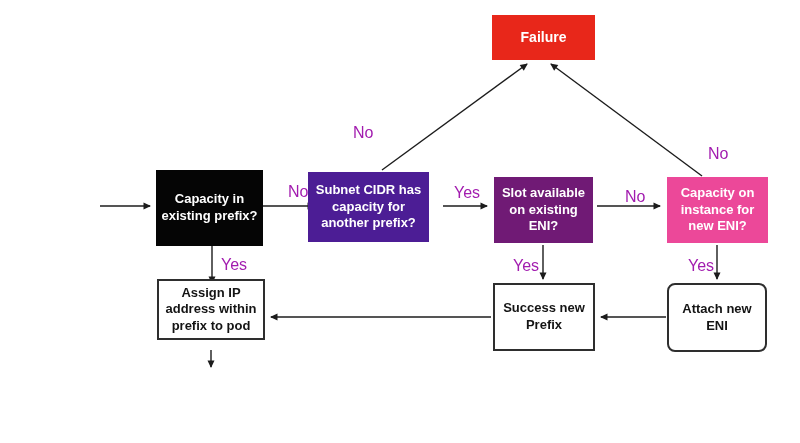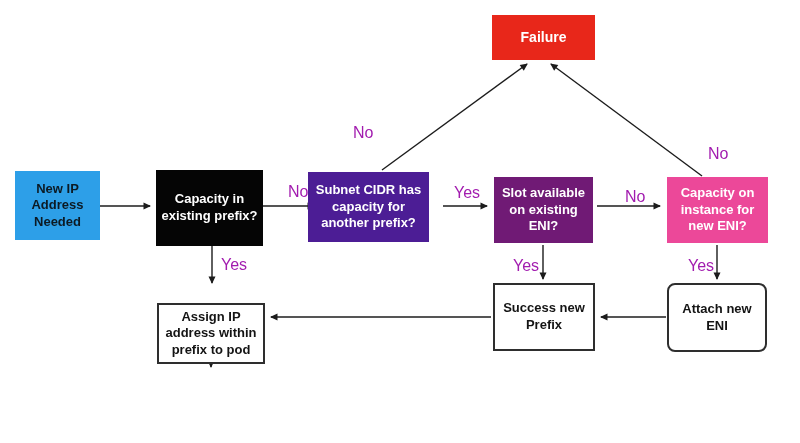--- a/index.html
+++ b/index.html
@@ -66,33 +66,32 @@
       <line x1="382" y1="170" x2="527" y2="64" marker-end="url(#ah)"></line>
       <line x1="702" y1="176" x2="551" y2="64" marker-end="url(#ah)"></line>
       <line x1="543" y1="245" x2="543" y2="279" marker-end="url(#ah)"></line>
       <line x1="717" y1="245" x2="717" y2="279" marker-end="url(#ah)"></line>
       <line x1="666" y1="317" x2="601" y2="317" marker-end="url(#ah)"></line>
       <line x1="491" y1="317" x2="271" y2="317" marker-end="url(#ah)"></line>
       <line x1="211" y1="350" x2="211" y2="367" marker-end="url(#ah)"></line>
     </g>
   </svg>
 
-  <div class="node" style="left: 15px; top: 171px; width: 85px; height: 69px; background-color: rgb(45, 159, 232); color: rgb(12, 26, 36);">New IP Address Needed</div>
 
   <div class="node" style="left: 156px; top: 170px; width: 107px; height: 76px; background-color: rgb(5, 5, 5); color: rgb(255, 255, 255);">Capacity in existing prefix?</div>
 
   <div class="node" style="left: 308px; top: 172px; width: 121px; height: 70px; background-color: #4c1d95; color: rgb(255, 255, 255);">Subnet CIDR has capacity for another prefix?</div>
 
   <div class="node" style="left: 494px; top: 177px; width: 99px; height: 66px; background-color: #701a75; color: rgb(255, 255, 255);">Slot available on existing ENI?</div>
 
   <div class="node" style="left: 667px; top: 177px; width: 101px; height: 66px; background-color: #ec4899; color: rgb(255, 255, 255);">Capacity on instance for new ENI?</div>
 
   <div class="node" style="left: 492px; top: 15px; width: 103px; height: 45px; font-size: 14px; background-color: rgb(232, 39, 26); color: rgb(255, 255, 255);">Failure</div>
 
-  <div class="node process" style="left: 157px; top: 303px; width: 108px; height: 61px; color: rgb(20, 20, 20);">Assign IP address within prefix to pod</div>
+  <div class="node process" style="left: 157px; top: 279px; width: 108px; height: 61px; color: rgb(20, 20, 20);">Assign IP address within prefix to pod</div>
 
   <div class="node process" style="left: 493px; top: 283px; width: 102px; height: 68px; color: rgb(20, 20, 20);">Success new Prefix</div>
 
   <div class="node process" style="left: 667px; top: 283px; width: 100px; height: 69px; color: rgb(20, 20, 20); border-radius: 8px;">Attach new ENI</div>
 
 
   <div class="edge-label" style="left:288px; top:183px;">No</div>
   <div class="edge-label" style="left:221px; top:256px;">Yes</div>
   <div class="edge-label" style="left:353px; top:124px;">No</div>
   <div class="edge-label" style="left:454px; top:184px;">Yes</div>

